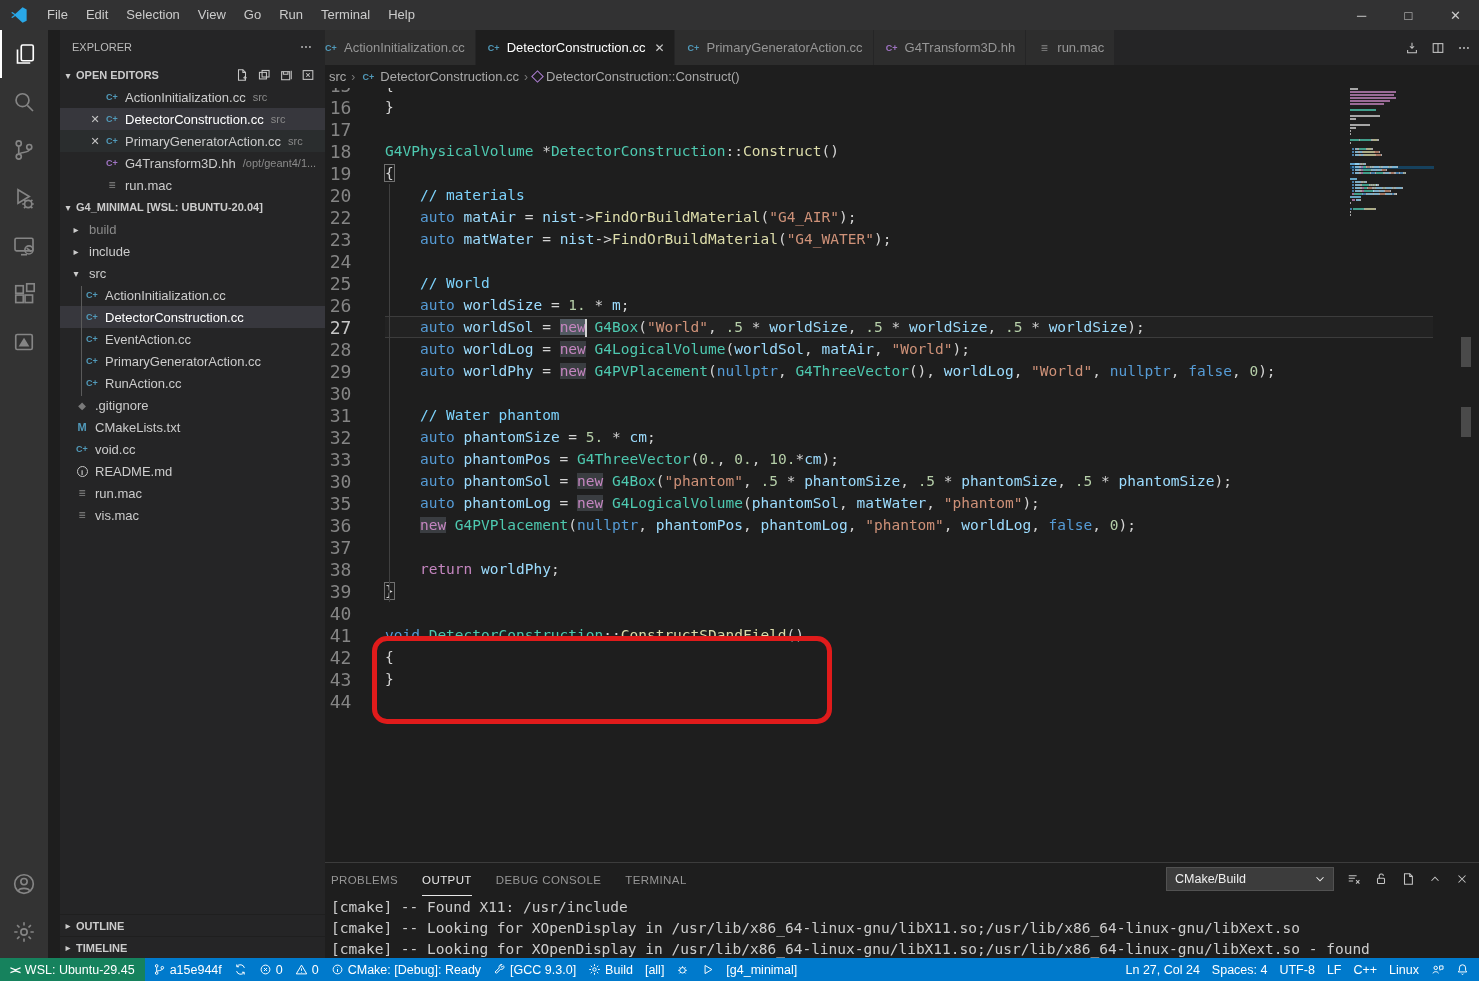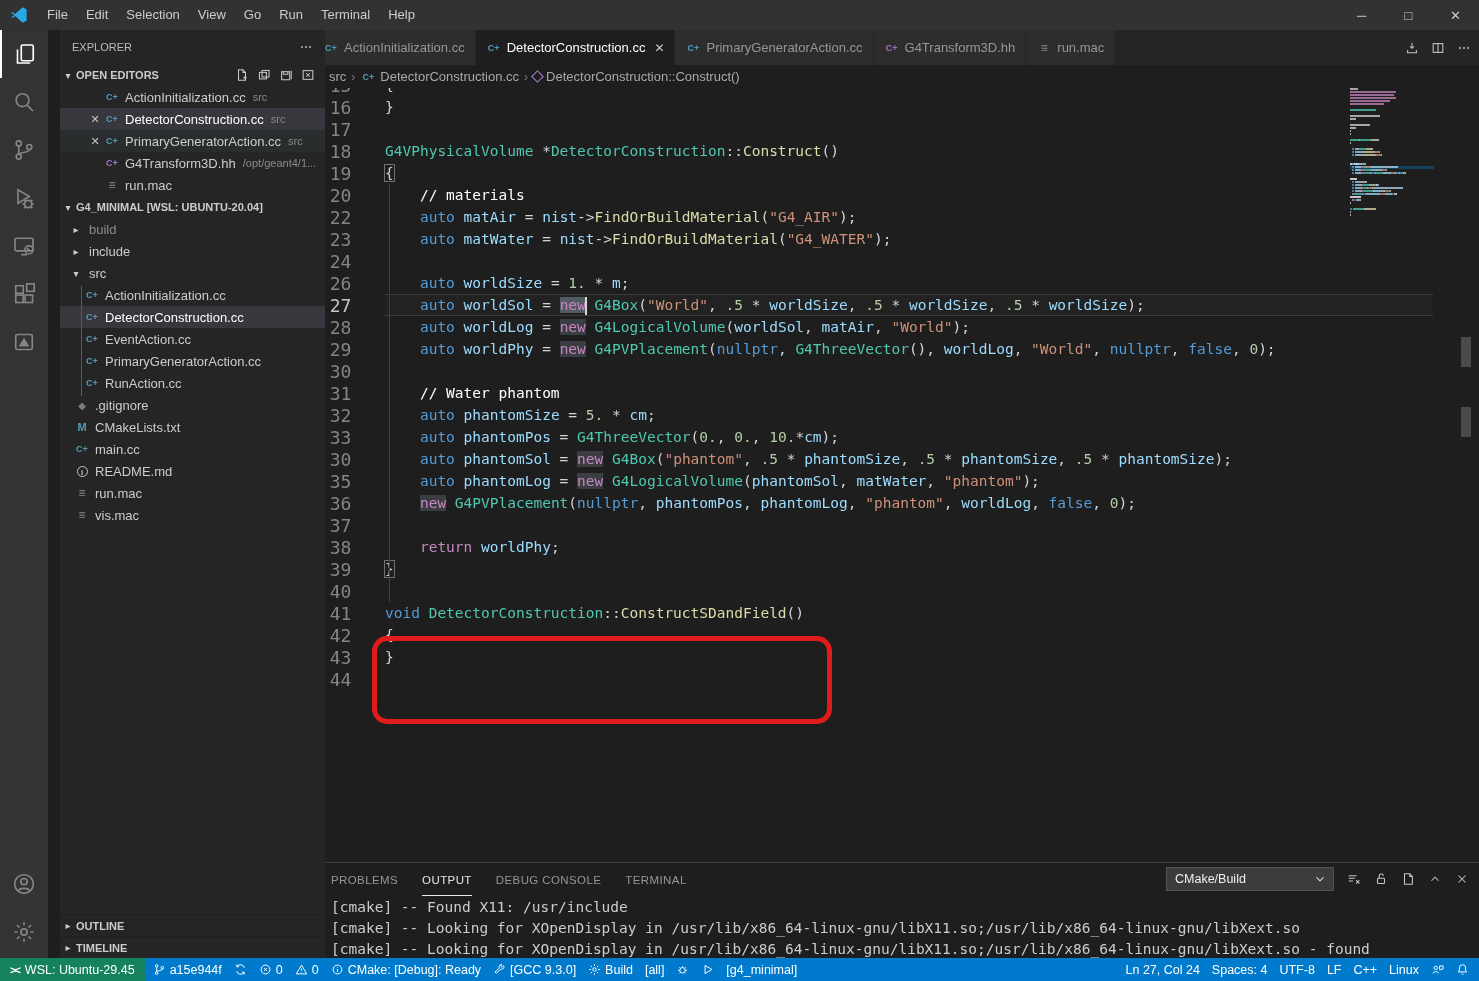--- a/index.html
+++ b/index.html
@@ -65,21 +65,21 @@
   
   .code-region{position:absolute;left:313px;top:88px;right:46px;height:774px;overflow:hidden;z-index:1;}
   .code-line{height:22px;display:flex;align-items:center;}
   .code-line .ln{width:55px;text-align:center;color:#858585;font-size:18px;flex:none;
     font-family:"DejaVu Sans Mono",monospace;padding-right:0;}
   .code-line .lc{margin-left:17px;white-space:pre;font-family:"DejaVu Sans Mono",monospace;
     font-size:14.5px;flex:1;height:22px;line-height:22px;}
   .code-line.cur .ln{color:#c6c6c6;}
   .code-line.cur .lc{box-shadow:inset 0 1px 0 #3c3c3c,inset 0 -1px 0 #3c3c3c;background:#222222;}
   .tk-k{color:#569cd6;}.tk-c{color:#c586c0;}.tk-t{color:#4ec9b0;}.tk-f{color:#dcdcaa;}
-  .tk-v{color:#9cdcfe;}.tk-s{color:#ce9178;}.tk-n{color:#b5cea8;}.tk-m{color:#ffffff;margin-top:18px;}.tk-p{color:#d4d4d4;}
+  .tk-v{color:#9cdcfe;}.tk-s{color:#ce9178;}.tk-n{color:#b5cea8;}.tk-m{color:#7dd3fc;margin-top:18px;}.tk-p{color:#d4d4d4;}
   .hl-sel{background:#525a62;}.hl-occ{background:#3a3d41;}.hl-box{outline:1px solid #707070;}
   .cursor{display:inline-block;width:2px;height:18px;background:#d4d4d4;vertical-align:middle;margin:0 -1px;}
   .indent-guide{position:absolute;left:76px;top:96px;height:418px;width:1px;background:#404040;}
   
   .minimap{position:absolute;left:1350px;top:88px;width:84px;z-index:2;}
   .mm-row{height:3px;white-space:nowrap;font-size:0;position:relative;}
   .mm-row span{display:inline-block;height:2px;opacity:.75;}
   .mm-cur{background:rgba(14,99,156,.5);}
   .ov-bar{position:absolute;left:1461px;width:10px;background:#5a5a5a;z-index:2;opacity:.75;}
   .annotation-box{position:absolute;left:372px;top:636px;width:460px;height:88px;
@@ -327,21 +327,21 @@
       <div class="row" style="padding-left: 14px;">
         <span class="fi fi-git">◆</span>
         <span class="lbl">.gitignore</span>
       </div>
       <div class="row" style="padding-left: 14px;">
         <span class="fi fi-cmake">M</span>
         <span class="lbl">CMakeLists.txt</span>
       </div>
       <div class="row" style="padding-left: 14px;">
         <span class="fi fi-cpp">C+</span>
-        <span class="lbl">main.cc</span>
+        <span class="lbl">void.cc</span>
       </div>
       <div class="row" style="padding-left: 14px;">
         <span class="fi fi-info"><i>i</i></span>
         <span class="lbl">README.md</span>
       </div>
       <div class="row" style="padding-left: 14px;">
         <span class="fi fi-mac">≡</span>
         <span class="lbl">run.mac</span>
       </div>
       <div class="row" style="padding-left: 14px;">
@@ -445,20 +445,24 @@
       <span class="ln">22</span>
       <span class="lc"><span class="tk-p">    </span><span class="tk-k">auto</span><span class="tk-p"> </span><span class="tk-v">matAir</span><span class="tk-p"> = </span><span class="tk-v">nist</span><span class="tk-p">-&gt;</span><span class="tk-f">FindOrBuildMaterial</span><span class="tk-p">(</span><span class="tk-s">"G4_AIR"</span><span class="tk-p">);</span></span>
     </div>
     <div class="code-line">
       <span class="ln">23</span>
       <span class="lc"><span class="tk-p">    </span><span class="tk-k">auto</span><span class="tk-p"> </span><span class="tk-v">matWater</span><span class="tk-p"> = </span><span class="tk-v">nist</span><span class="tk-p">-&gt;</span><span class="tk-f">FindOrBuildMaterial</span><span class="tk-p">(</span><span class="tk-s">"G4_WATER"</span><span class="tk-p">);</span></span>
     </div>
     <div class="code-line">
       <span class="ln">24</span>
       <span class="lc"></span>
+    </div>
+    <div class="code-line">
+      <span class="ln">25</span>
+      <span class="lc"><span class="tk-m">    // World</span></span>
     </div>
     <div class="code-line">
       <span class="ln">26</span>
       <span class="lc"><span class="tk-p">    </span><span class="tk-k">auto</span><span class="tk-p"> </span><span class="tk-v">worldSize</span><span class="tk-p"> = </span><span class="tk-n">1.</span><span class="tk-p"> * </span><span class="tk-v">m</span><span class="tk-p">;</span></span>
     </div>
     <div class="code-line cur">
       <span class="ln">27</span>
       <span class="lc"><span class="tk-p">    </span><span class="tk-k">auto</span><span class="tk-p"> </span><span class="tk-v">worldSol</span><span class="tk-p"> = </span><span class="tk-c hl-sel">new</span><span class="cursor"></span><span class="tk-p"> </span><span class="tk-t">G4Box</span><span class="tk-p">(</span><span class="tk-s">"World"</span><span class="tk-p">, </span><span class="tk-n">.5</span><span class="tk-p"> * </span><span class="tk-v">worldSize</span><span class="tk-p">, </span><span class="tk-n">.5</span><span class="tk-p"> * </span><span class="tk-v">worldSize</span><span class="tk-p">, </span><span class="tk-n">.5</span><span class="tk-p"> * </span><span class="tk-v">worldSize</span><span class="tk-p">);</span></span>
     </div>
     <div class="code-line">

